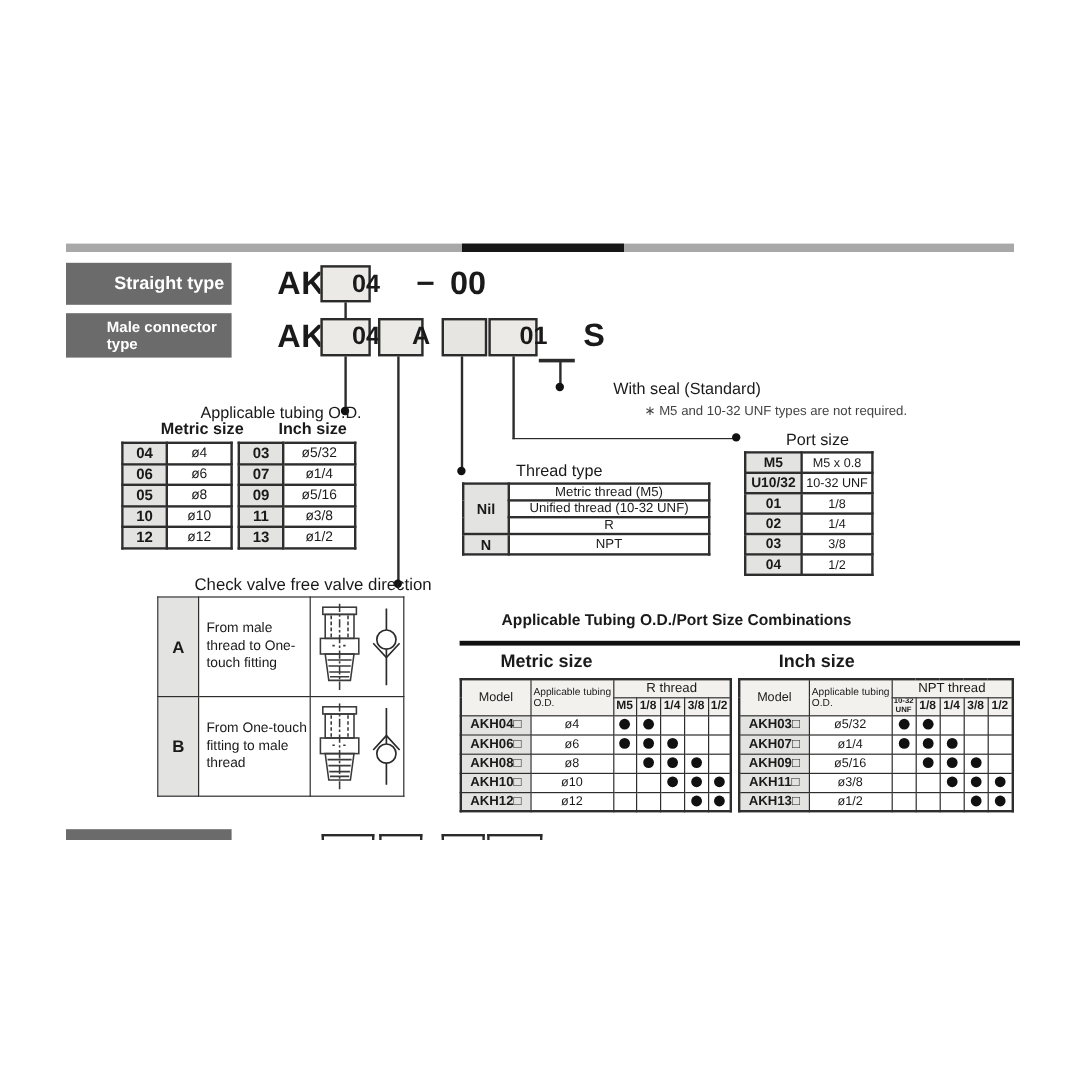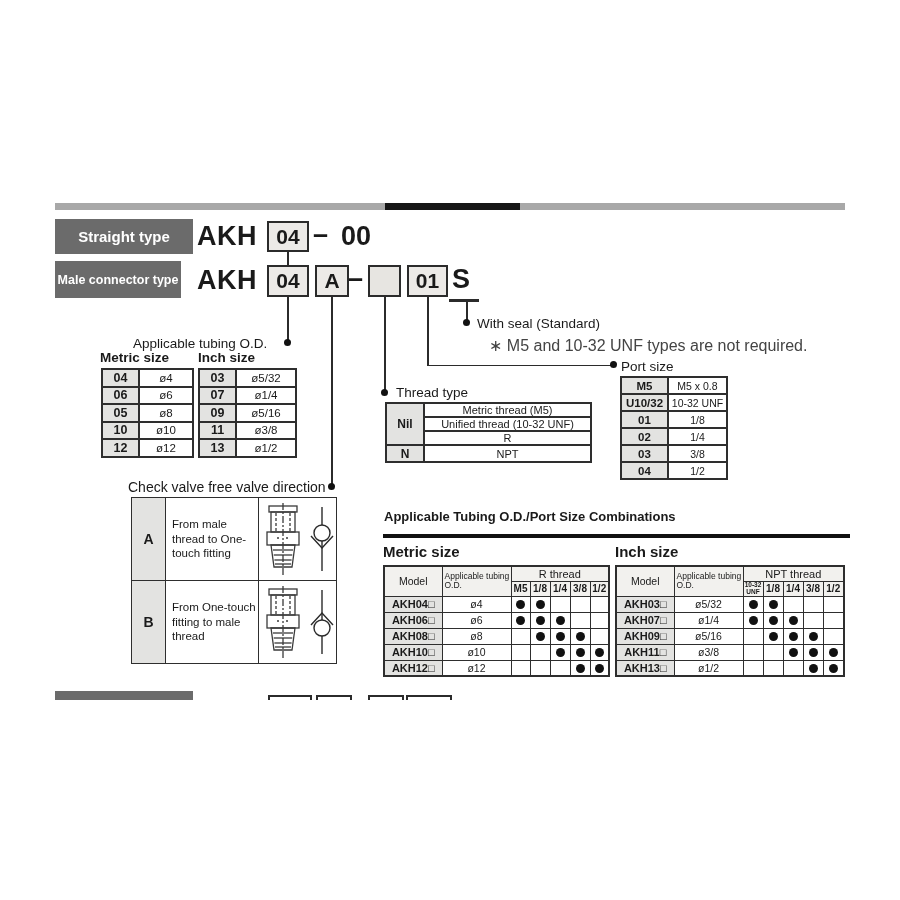--- a/index.html
+++ b/index.html
@@ -1,18 +1,18 @@
 <!DOCTYPE html>
 <html><head>
 <meta charset="utf-8">
 <style>
   * { margin:0; padding:0; box-sizing:border-box; }
   html,body { background:#ffffff; }
   body { width:900px; height:900px; position:relative; font-family:"Liberation Sans", sans-serif; color:#1a1a1a; }
-  .abs { position:absolute; }
+  .abs { position:absolute;padding-left:34px; }
 
   
   .bar { background:#a8a8a8; }
   .bar-black { background:#161616; }
   .gray-label { background:#6b6b6b; color:#ffffff; font-weight:bold; display:flex; align-items:center; justify-content:center; }
 
   
   .pn-prefix { font-size:27px; font-weight:bold; letter-spacing:0.5px; }
   .pn-box { border:2px solid #2b2b2b; background:#eceae7; font-size:21px; font-weight:bold; display:flex; align-items:center; justify-content:center; }
   .pn-box.blank { background:#e7e5e1; }
@@ -77,21 +77,21 @@
 <div class="abs bar" style="left:55px; top:203px; width:790px; height:7px;">
   <div class="bar-black" style="position:absolute; left:330px; top:0; width:135px; height:7px;"></div>
 </div>
 
 <div class="abs gray-label" style="left:55px; top:219px; width:138px; height:35px; font-size:15px;">Straight type</div>
 <div class="abs pn-prefix" style="left:197px; top:221px;">AKH</div>
 <div class="abs pn-box" style="left:267px; top:221px; width:42px; height:31px;">04</div>
 <div class="abs pn-dash" style="left:313px; top:219px;">–</div>
 <div class="abs pn-suffix" style="left:341px; top:221px;">00</div>
 
-<div class="abs gray-label" style="left:55px; top:261px; width:126px; height:37px; font-size:12.5px;">Male connector type</div>
+<div class="abs gray-label" style="left:55px; top:261px; width:138px; height:37px; font-size:12.5px;">Male connector type</div>
 <div class="abs pn-prefix" style="left:197px; top:265px;">AKH</div>
 <div class="abs pn-box" style="left:267px; top:265px; width:42px; height:32px;">04</div>
 <div class="abs pn-box" style="left:315px; top:265px; width:34px; height:32px;">A</div>
 <div class="abs pn-dash" style="left:348px; top:263px;">–</div>
 <div class="abs pn-box blank" style="left:368px; top:265px; width:33px; height:32px;"></div>
 <div class="abs pn-box" style="left:407px; top:265px; width:41px; height:32px;">01</div>
 <div class="abs pn-suffix" style="left:452px; top:264px;">S</div>
 <div class="hline" style="left:449px; top:299px; width:30px; height:2.5px;"></div>
 
 <div class="vline" style="left:287px; top:252px; height:13px;"></div>
@@ -153,21 +153,21 @@
         <td>ø3/8</td>
       </tr>
       <tr>
         <th>13</th>
         <td>ø1/2</td>
       </tr>
     </tbody>
 </table>
 
 <div class="abs sec-title" style="left:477px; top:316px;">With seal (Standard)</div>
-<div class="abs" style="left:489px; top:336px; font-size:16px; color:#444;">∗ M5 and 10-32 UNF types are not required.</div>
+<div class="abs" style="left:503px; top:336px; font-size:11px; color:#444;">∗ M5 and 10-32 UNF types are not required.</div>
 
 <div class="abs sec-title" style="left:621px; top:359px;">Port size</div>
 <table id="port-tbl" style="left:620px; top:376px;">
   <tbody id="port-body">
       <tr>
         <th>M5</th>
         <td>M5 x 0.8</td>
       </tr>
       <tr>
         <th>U10/32</th>

